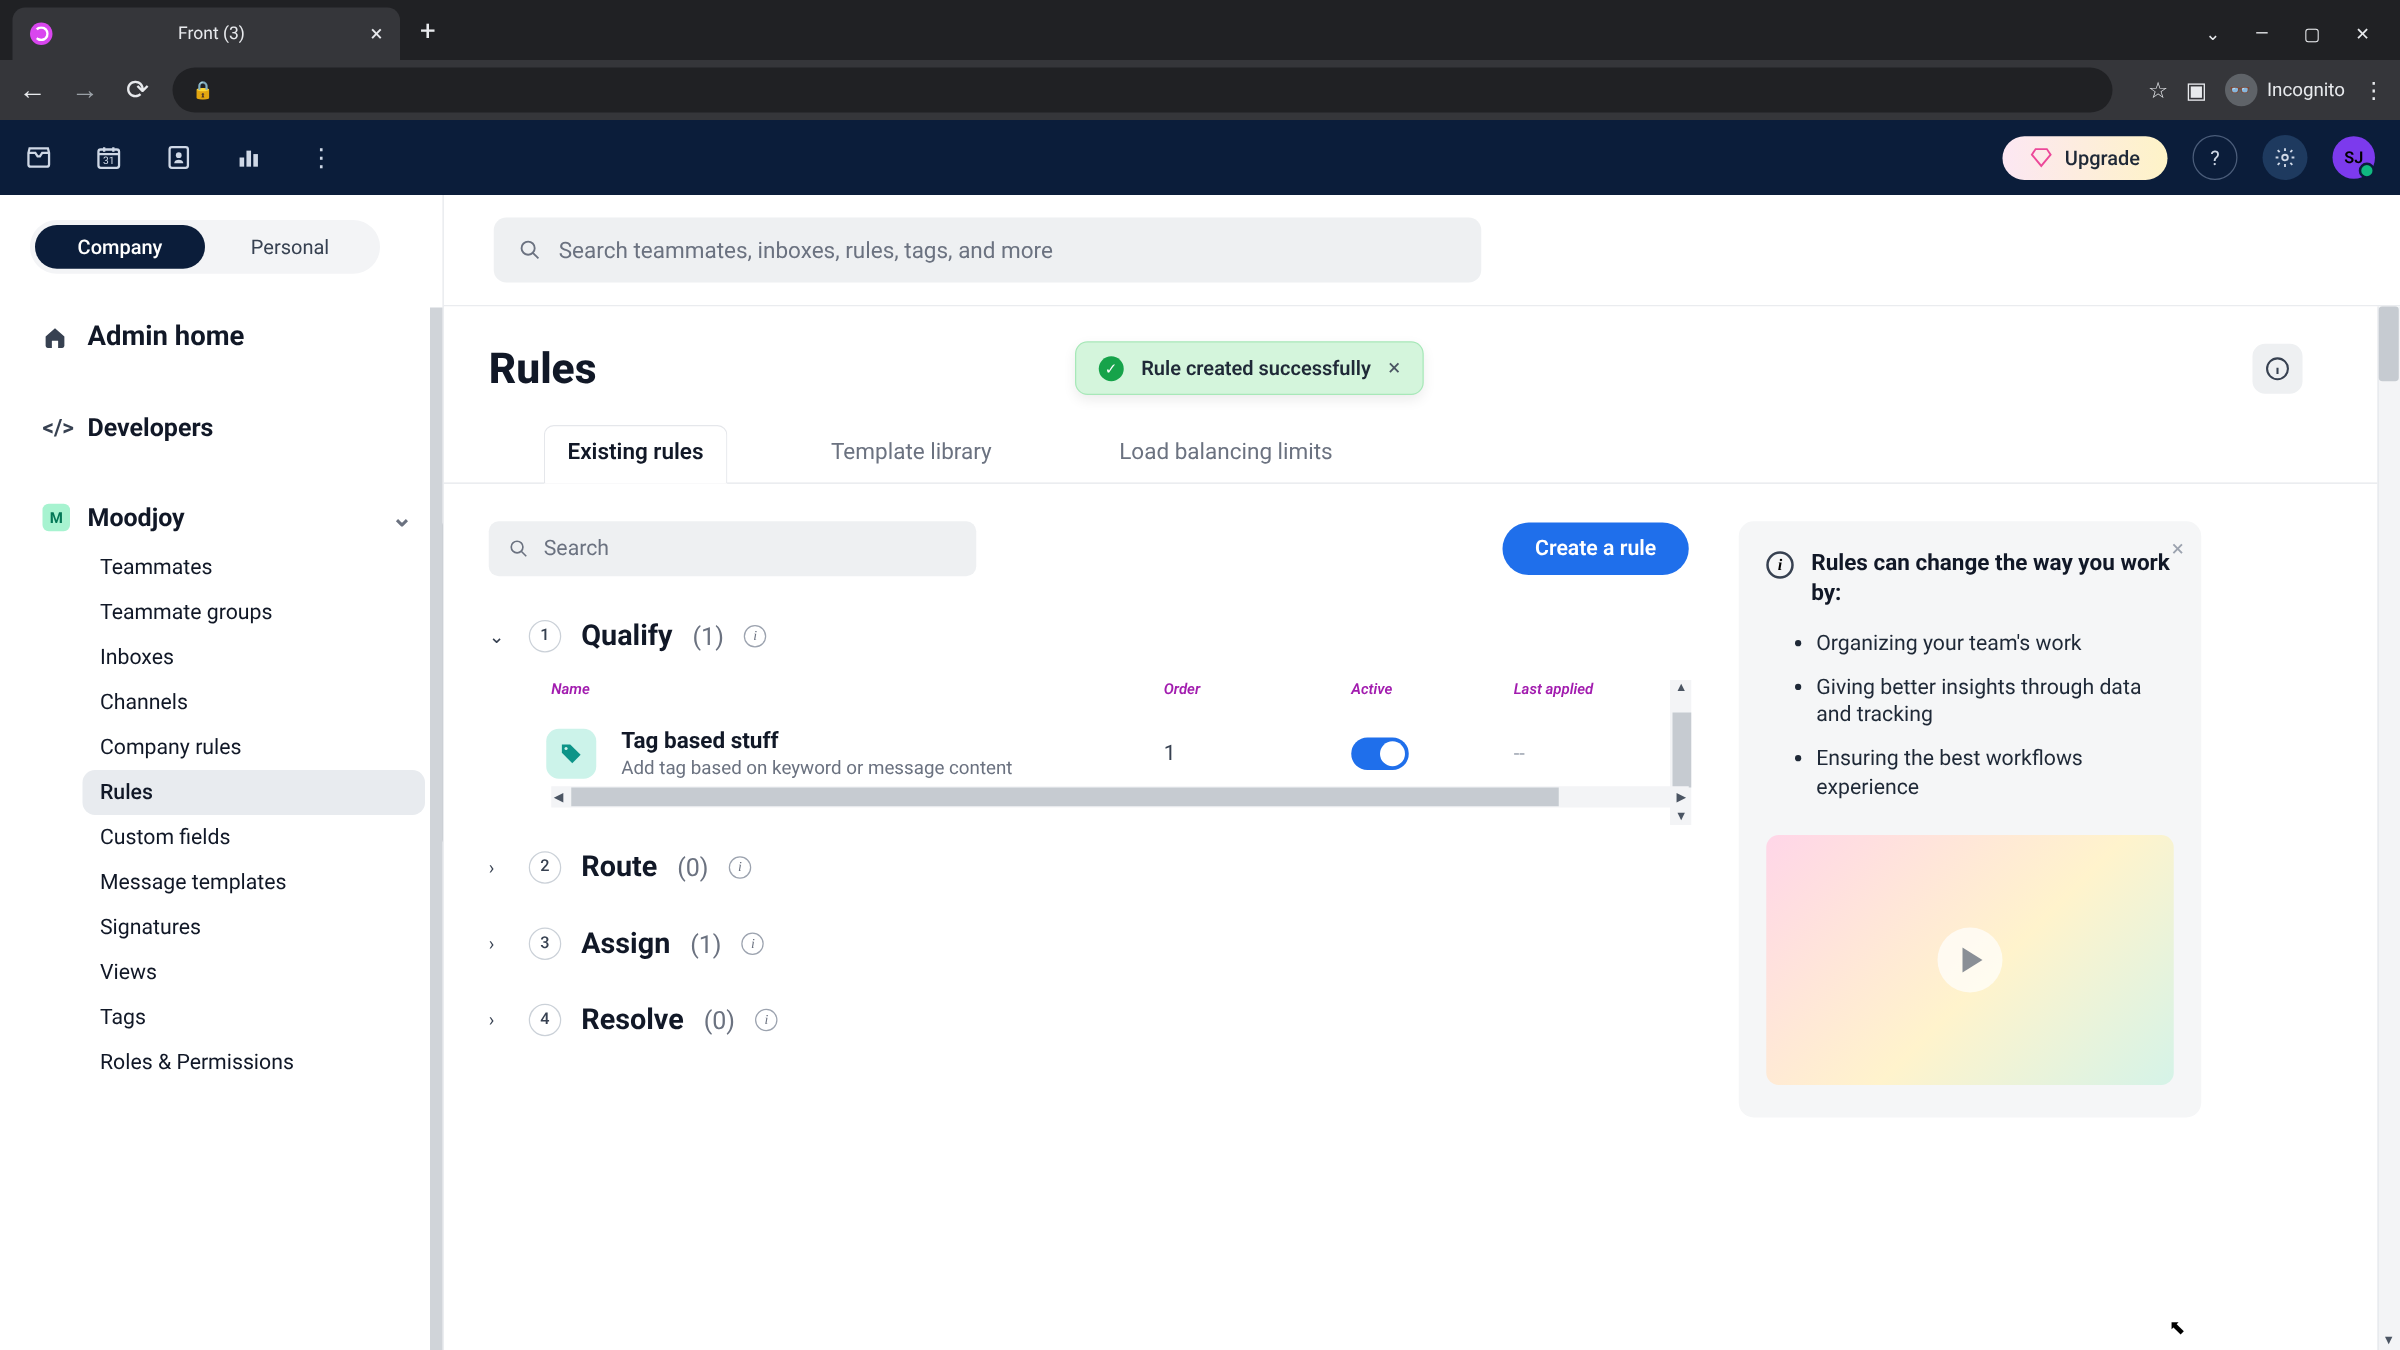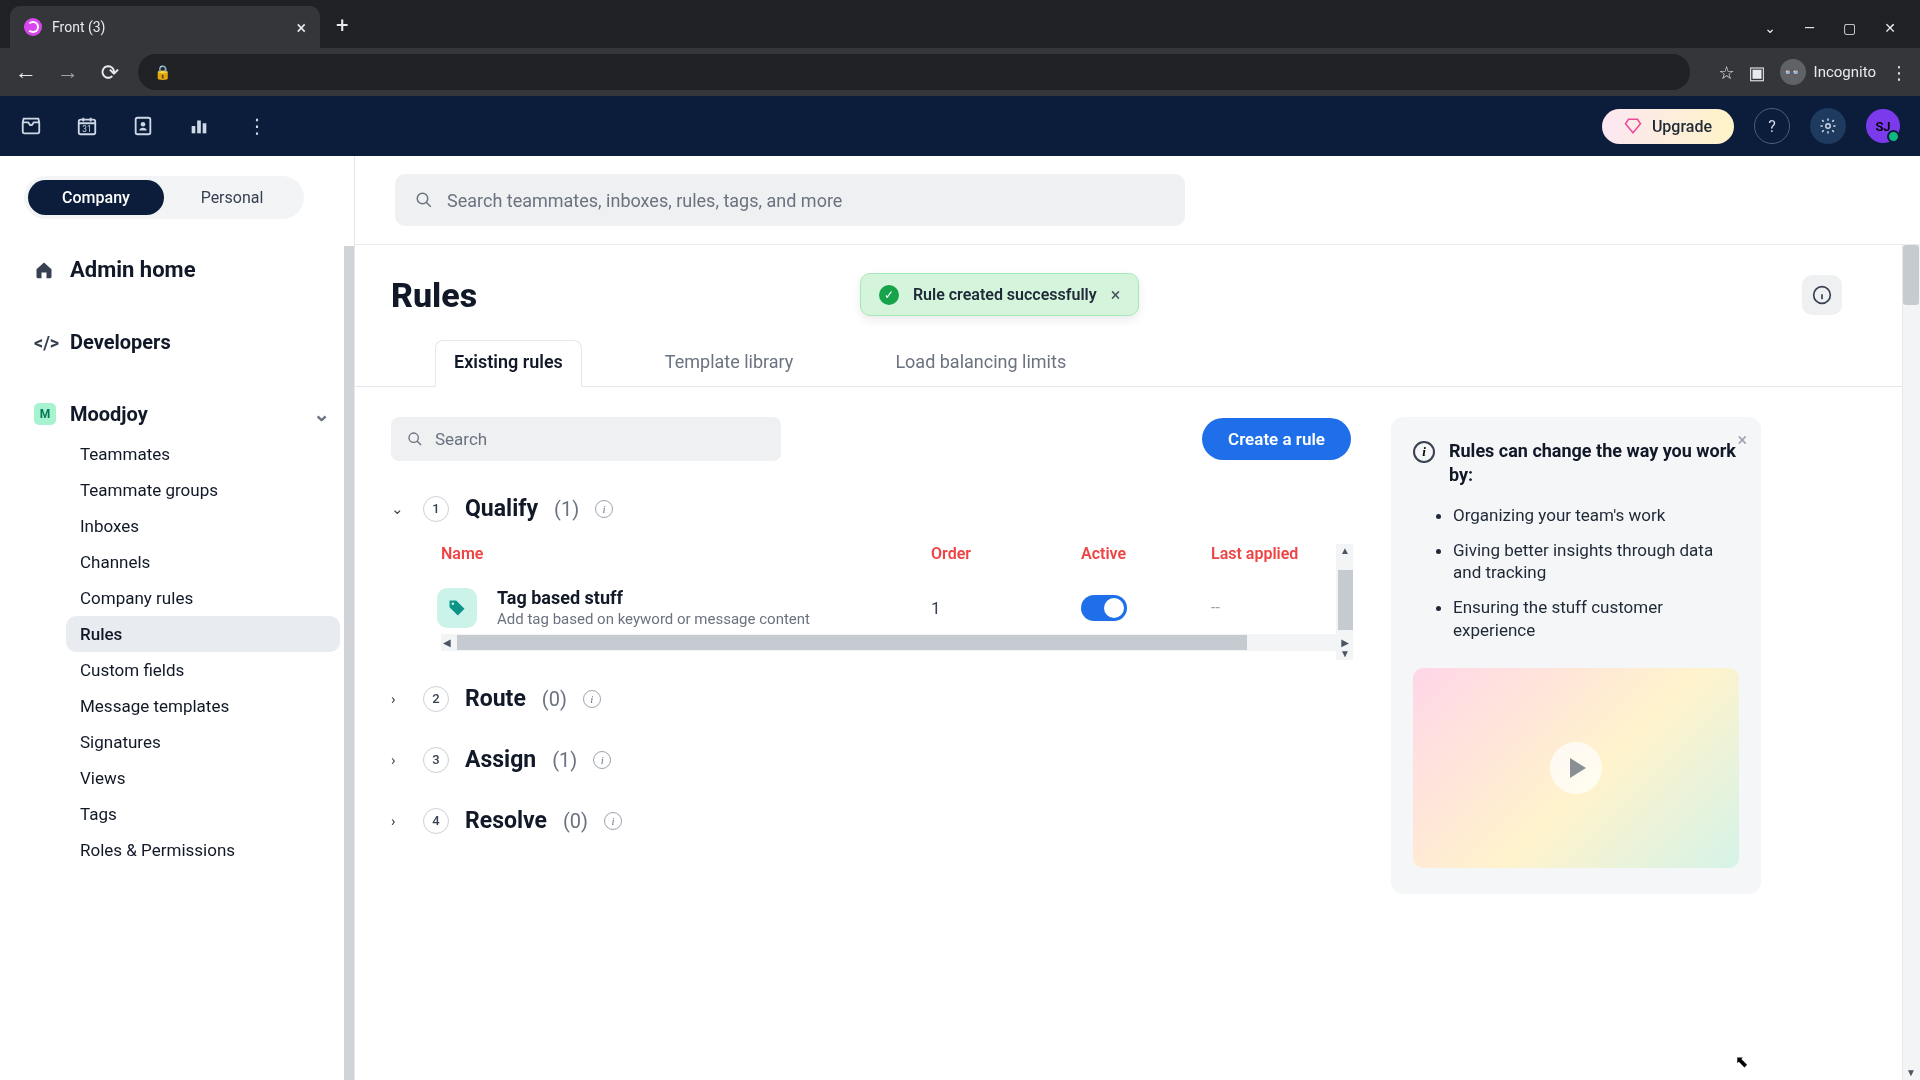--- a/index.html
+++ b/index.html
@@ -1,20 +1,20 @@
 <!DOCTYPE html>
 <html><head>
 <meta charset="utf-8">
 <style>
 * { margin: 0; padding: 0; box-sizing: border-box; font-family: -apple-system, BlinkMacSystemFont, "Segoe UI", Roboto, sans-serif; }
 body { width: 1920px; height: 1080px; overflow: hidden; background: #fff; }
 
 
 .browser-chrome { background: #202124; height: 48px; display: flex; align-items: flex-end; }
-.tab { background: #35363a; border-radius: 10px 10px 0 0; height: 42px; width: 310px; display: flex; align-items: center; padding: 0 14px; margin-left: 10px; gap: 10px; }
+.tab { background: #35363a; border-radius: 10px 10px 0 0; height: 42px; width: 310px; display: flex; align-items: center; padding: 0 14px; margin-left: 10px; gap: 10px; text-align: center; }
 .tab-favicon { width: 18px; height: 18px; border-radius: 50%; background: #d946ef; display: flex; align-items: center; justify-content: center; }
 .tab-favicon::after { content: ""; width: 8px; height: 8px; border: 2px solid white; border-radius: 50%; border-left-color: transparent; }
 .tab-title { color: #e8eaed; font-size: 14px; flex: 1; }
 .tab-close { color: #e8eaed; font-size: 18px; cursor: pointer; }
 .new-tab { color: #e8eaed; font-size: 22px; margin-left: 16px; margin-bottom: 10px; cursor: pointer; }
 .win-controls { margin-left: auto; display: flex; gap: 28px; padding: 0 24px 12px 0; color: #e8eaed; font-size: 14px; }
 .win-controls span { cursor: pointer; }
 
 .addr-bar { background: #35363a; height: 48px; display: flex; align-items: center; padding: 0 12px; gap: 14px; }
 .nav-btn { color: #9aa0a6; font-size: 22px; cursor: pointer; width: 28px; text-align: center; }
@@ -93,21 +93,21 @@
 
 .phase { margin-top: 34px; }
 .phase-hdr { display: flex; align-items: center; gap: 16px; cursor: pointer; }
 .phase-chev { color: #374151; font-size: 15px; width: 16px; }
 .phase-num { width: 26px; height: 26px; border-radius: 50%; border: 1.5px solid #cbd1d8; display: flex; align-items: center; justify-content: center; font-size: 13px; color: #374151; font-weight: 500; }
 .phase-name { font-size: 23px; font-weight: 700; color: #111827; }
 .phase-count { font-size: 20px; color: #6b7280; }
 .phase-info { width: 18px; height: 18px; border-radius: 50%; border: 1.5px solid #9ca3af; display: flex; align-items: center; justify-content: center; font-size: 11px; color: #6b7280; font-style: italic; font-family: serif; }
 
 .tbl-wrap { margin-top: 22px; margin-left: 50px; position: relative; }
-.tbl-hdr { display: flex; padding: 0 0 14px 0; font-size: 16px; font-weight: 600; color: #ef4444; }
+.tbl-hdr { display: flex; padding: 0 0 14px 0; font-size: 12px; font-weight: 600; color: #a21caf; font-style: italic; }
 .col-name { flex: 0 0 490px; }
 .col-order { flex: 0 0 150px; }
 .col-active { flex: 0 0 130px; }
 .col-last { flex: 0 0 110px; overflow: hidden; white-space: nowrap; }
 .tbl-row { display: flex; align-items: center; padding: 10px 0 0 0; }
 .rule-icon { width: 40px; height: 40px; border-radius: 10px; background: #ccf3ea; display: flex; align-items: center; justify-content: center; color: #0d9488; margin-right: 16px; transform: translateX(-4px); }
 .rule-name-stack { display: flex; flex-direction: column; }
 .rule-name { font-size: 18px; font-weight: 700; color: #111827; }
 .rule-desc { font-size: 15px; color: #6b7280; margin-top: 2px; max-height: 18px; overflow: hidden; }
 .order-val { font-size: 17px; color: #374151; }
@@ -395,21 +395,21 @@
 
           <div class="info-panel">
             <span class="info-x">×</span>
             <div class="info-hdr">
               <span class="info-i">i</span>
               <span class="info-title">Rules can change the way you work by:</span>
             </div>
             <ul class="info-list" id="info-bullets">
                 <li>Organizing your team's work</li>
                 <li>Giving better insights through data and tracking</li>
-                <li>Ensuring the stuff customer experience</li>
+                <li>Ensuring the best workflows experience</li>
               </ul>
             <div class="video-thumb">
               <div class="play-btn"></div>
             </div>
           </div>
         </div>
       </div>
 
       <div class="scroll-track-r">
         <span class="scroll-arrow up">▲</span>

